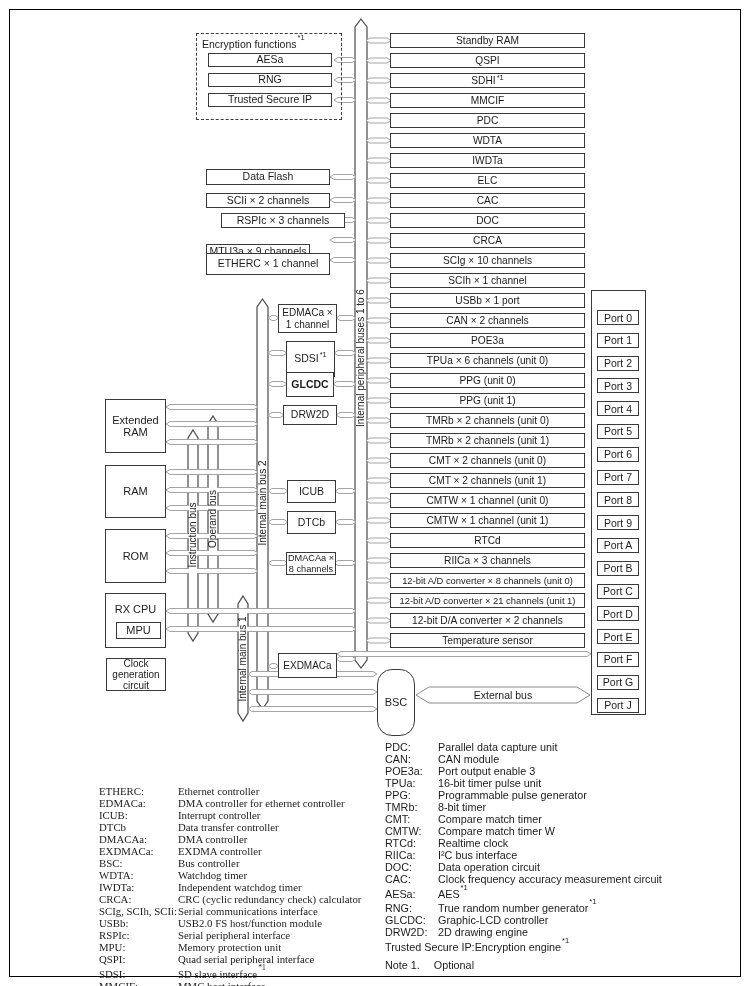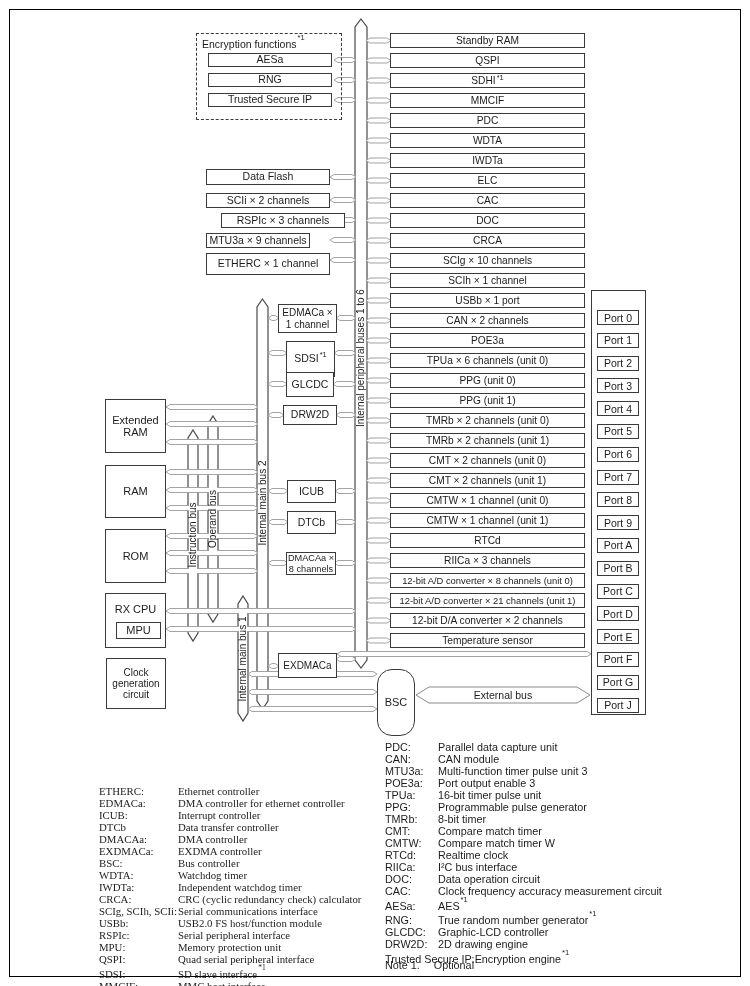--- a/index.html
+++ b/index.html
@@ -125,36 +125,36 @@
 
   <div class="dashed" style="left:196px;top:33px;width:146px;height:87px;"></div>
   <div class="enc-title"><span>Encryption functions</span><sup class="sp">*1</sup></div>
   <div class="b" style="left:208px;top:53px;width:124px;height:14px;">AESa</div>
   <div class="b" style="left:208px;top:73px;width:124px;height:14px;">RNG</div>
   <div class="b" style="left:208px;top:93px;width:124px;height:14px;">Trusted Secure IP</div>
 
   <div class="b" style="left:206px;top:169px;width:124px;height:16px;">Data Flash</div>
   <div class="b" style="left:206px;top:193px;width:124px;height:15px;">SCIi × 2 channels</div>
   <div class="b" style="left:221px;top:213px;width:124px;height:15px;">RSPIc × 3 channels</div>
-  <div class="b" style="left:206px;top:233px;width:104px;height:15px;">MTU3a × 9 channels</div>
+  <div class="b" style="left:206px;top:244px;width:104px;height:15px;">MTU3a × 9 channels</div>
   <div class="b" style="left:206px;top:253px;width:124px;height:22px;">ETHERC × 1 channel</div>
 
   <div class="b" style="left:105px;top:399px;width:61px;height:54px;font-size:11px;">Extended RAM</div>
   <div class="b" style="left:105px;top:465px;width:61px;height:53px;font-size:11px;">RAM</div>
   <div class="b" style="left:105px;top:529px;width:61px;height:54px;font-size:11px;">ROM</div>
   <div class="b" style="left:105px;top:593px;width:61px;height:55px;font-size:11px;align-items:flex-start;padding-top:9px;">RX CPU</div>
   <div class="b" style="left:116px;top:622px;width:45px;height:17px;font-size:11px;border-width:1.8px;">MPU</div>
-  <div class="b" style="left:106px;top:658px;width:60px;height:51px;font-size:10px;">Clock generation circuit</div>
+  <div class="b" style="left:106px;top:658px;width:60px;height:33px;font-size:10px;">Clock generation circuit</div>
 
   <div class="b" style="left:278px;top:304px;width:59px;height:29px;font-size:10px;">EDMACa × 1 channel</div>
   <div class="b" style="left:286px;top:341px;width:49px;height:36px;">
       <span>SDSI</span>
       <sup class="sp">*1</sup>
     </div>
-  <div class="b" style="left:286px;top:372px;width:48px;height:25px;">GLCDC</div>
+  <div class="b" style="left:286px;top:372px;width:48px;height:25px;font-weight:bold;">GLCDC</div>
   <div class="b" style="left:283px;top:405px;width:54px;height:20px;">DRW2D</div>
   <div class="b" style="left:287px;top:480px;width:49px;height:23px;">ICUB</div>
   <div class="b" style="left:287px;top:511px;width:49px;height:23px;">DTCb</div>
   <div class="b" style="left:286px;top:552px;width:50px;height:23px;font-size:9.2px;">DMACAa × 8 channels</div>
   <div class="b" style="left:278px;top:653px;width:59px;height:25px;font-size:10px;">EXDMACa</div>
   <div class="b" style="left:377px;top:669px;width:38px;height:67px;font-size:11px;border-radius:15px;">BSC</div>
 
   <div class="vlabel" style="left:153px;top:531px;width:80px;">Instruction bus</div>
   <div class="vlabel" style="left:178px;top:515px;width:70px;">Operand bus</div>
   <div class="vlabel" style="left:193px;top:655px;width:100px;">Internal main bus 1</div>
@@ -237,21 +237,20 @@
     <div class="lrow"><span class="abbr">RSPIc:</span><span class="def">Serial peripheral interface</span></div>
     <div class="lrow"><span class="abbr">MPU:</span><span class="def">Memory protection unit</span></div>
     <div class="lrow"><span class="abbr">QSPI:</span><span class="def">Quad serial peripheral interface</span></div>
     <div class="lrow"><span class="abbr">SDSI:</span><span class="def"><span>SD slave interface</span><sup class="sp">*1</sup></span></div>
     <div class="lrow"><span class="abbr">MMCIF:</span><span class="def">MMC host interface</span></div>
   </div>
 
   <div class="legend right" style="left:385px;top:741px;">
     <div class="lrow"><span class="abbr">PDC:</span><span class="def">Parallel data capture unit</span></div>
     <div class="lrow"><span class="abbr">CAN:</span><span class="def">CAN module</span></div>
-    <div class="lrow"><span class="abbr">MTU3a:</span><span class="def">Multi-function timer pulse unit 3</span></div>
     <div class="lrow"><span class="abbr">POE3a:</span><span class="def">Port output enable 3</span></div>
     <div class="lrow"><span class="abbr">TPUa:</span><span class="def">16-bit timer pulse unit</span></div>
     <div class="lrow"><span class="abbr">PPG:</span><span class="def">Programmable pulse generator</span></div>
     <div class="lrow"><span class="abbr">TMRb:</span><span class="def">8-bit timer</span></div>
     <div class="lrow"><span class="abbr">CMT:</span><span class="def">Compare match timer</span></div>
     <div class="lrow"><span class="abbr">CMTW:</span><span class="def">Compare match timer W</span></div>
     <div class="lrow"><span class="abbr">RTCd:</span><span class="def">Realtime clock</span></div>
     <div class="lrow"><span class="abbr">RIICa:</span><span class="def">I²C bus interface</span></div>
     <div class="lrow"><span class="abbr">DOC:</span><span class="def">Data operation circuit</span></div>
     <div class="lrow"><span class="abbr">CAC:</span><span class="def">Clock frequency accuracy measurement circuit</span></div>

